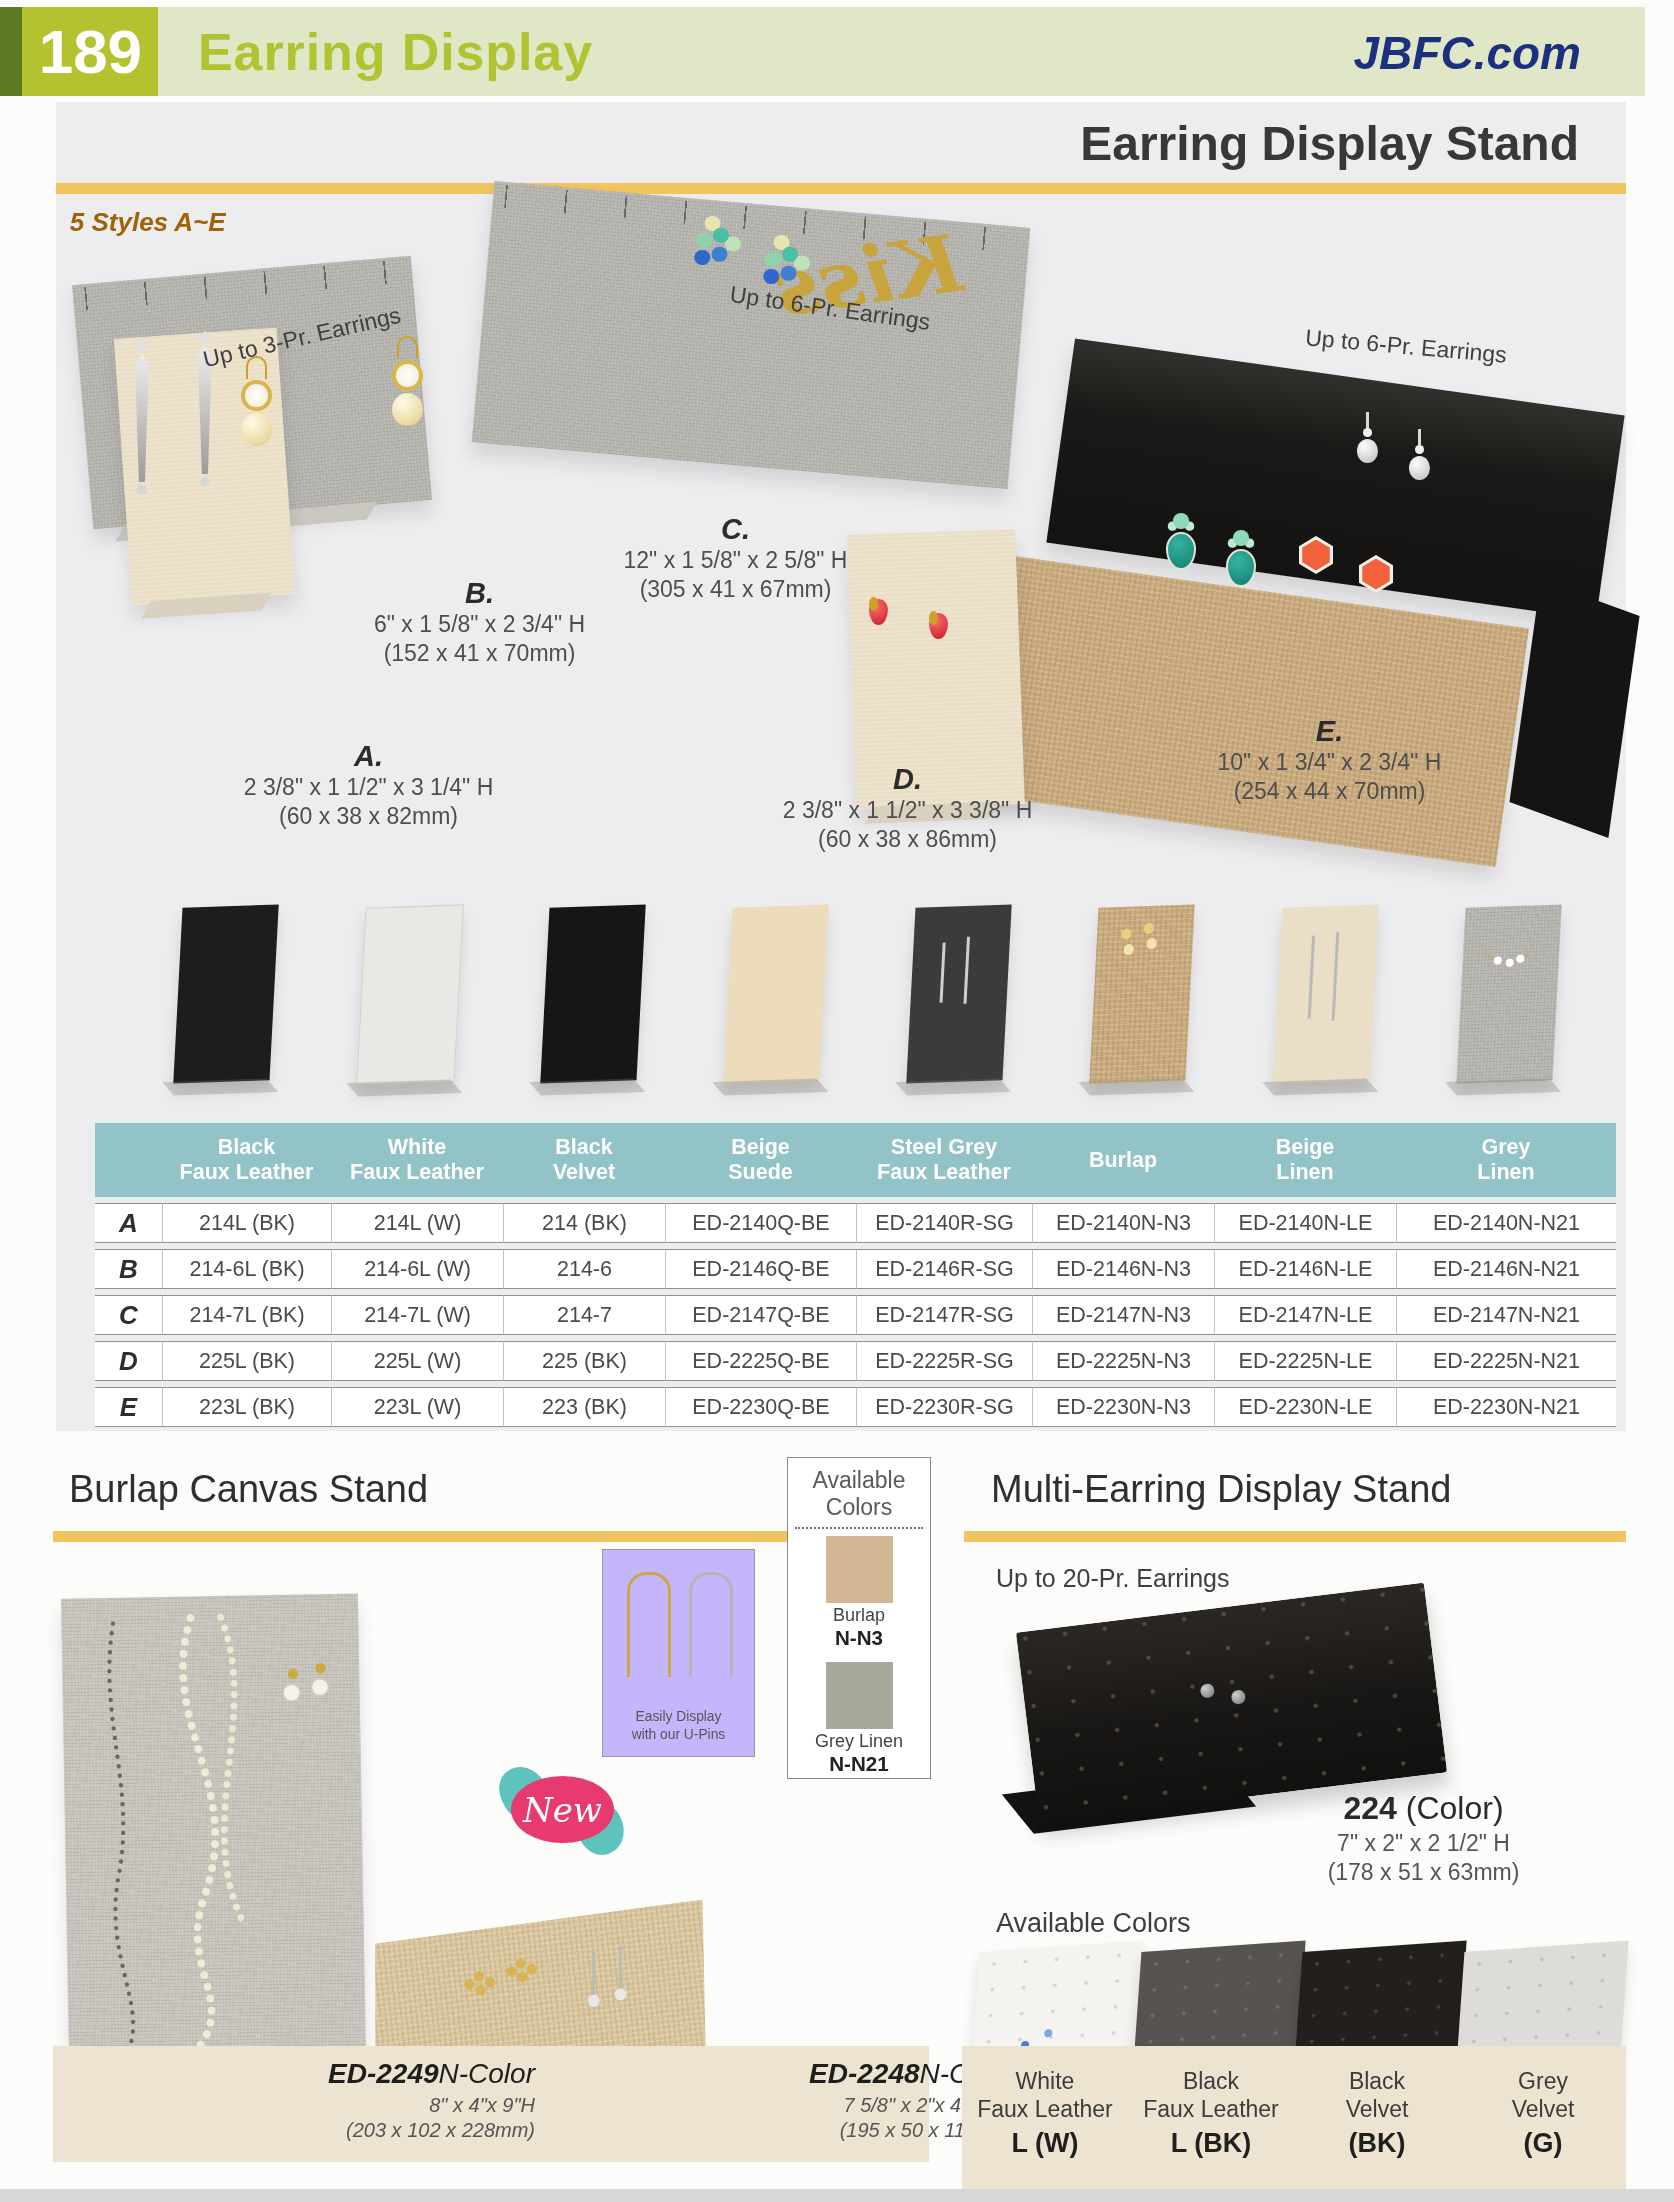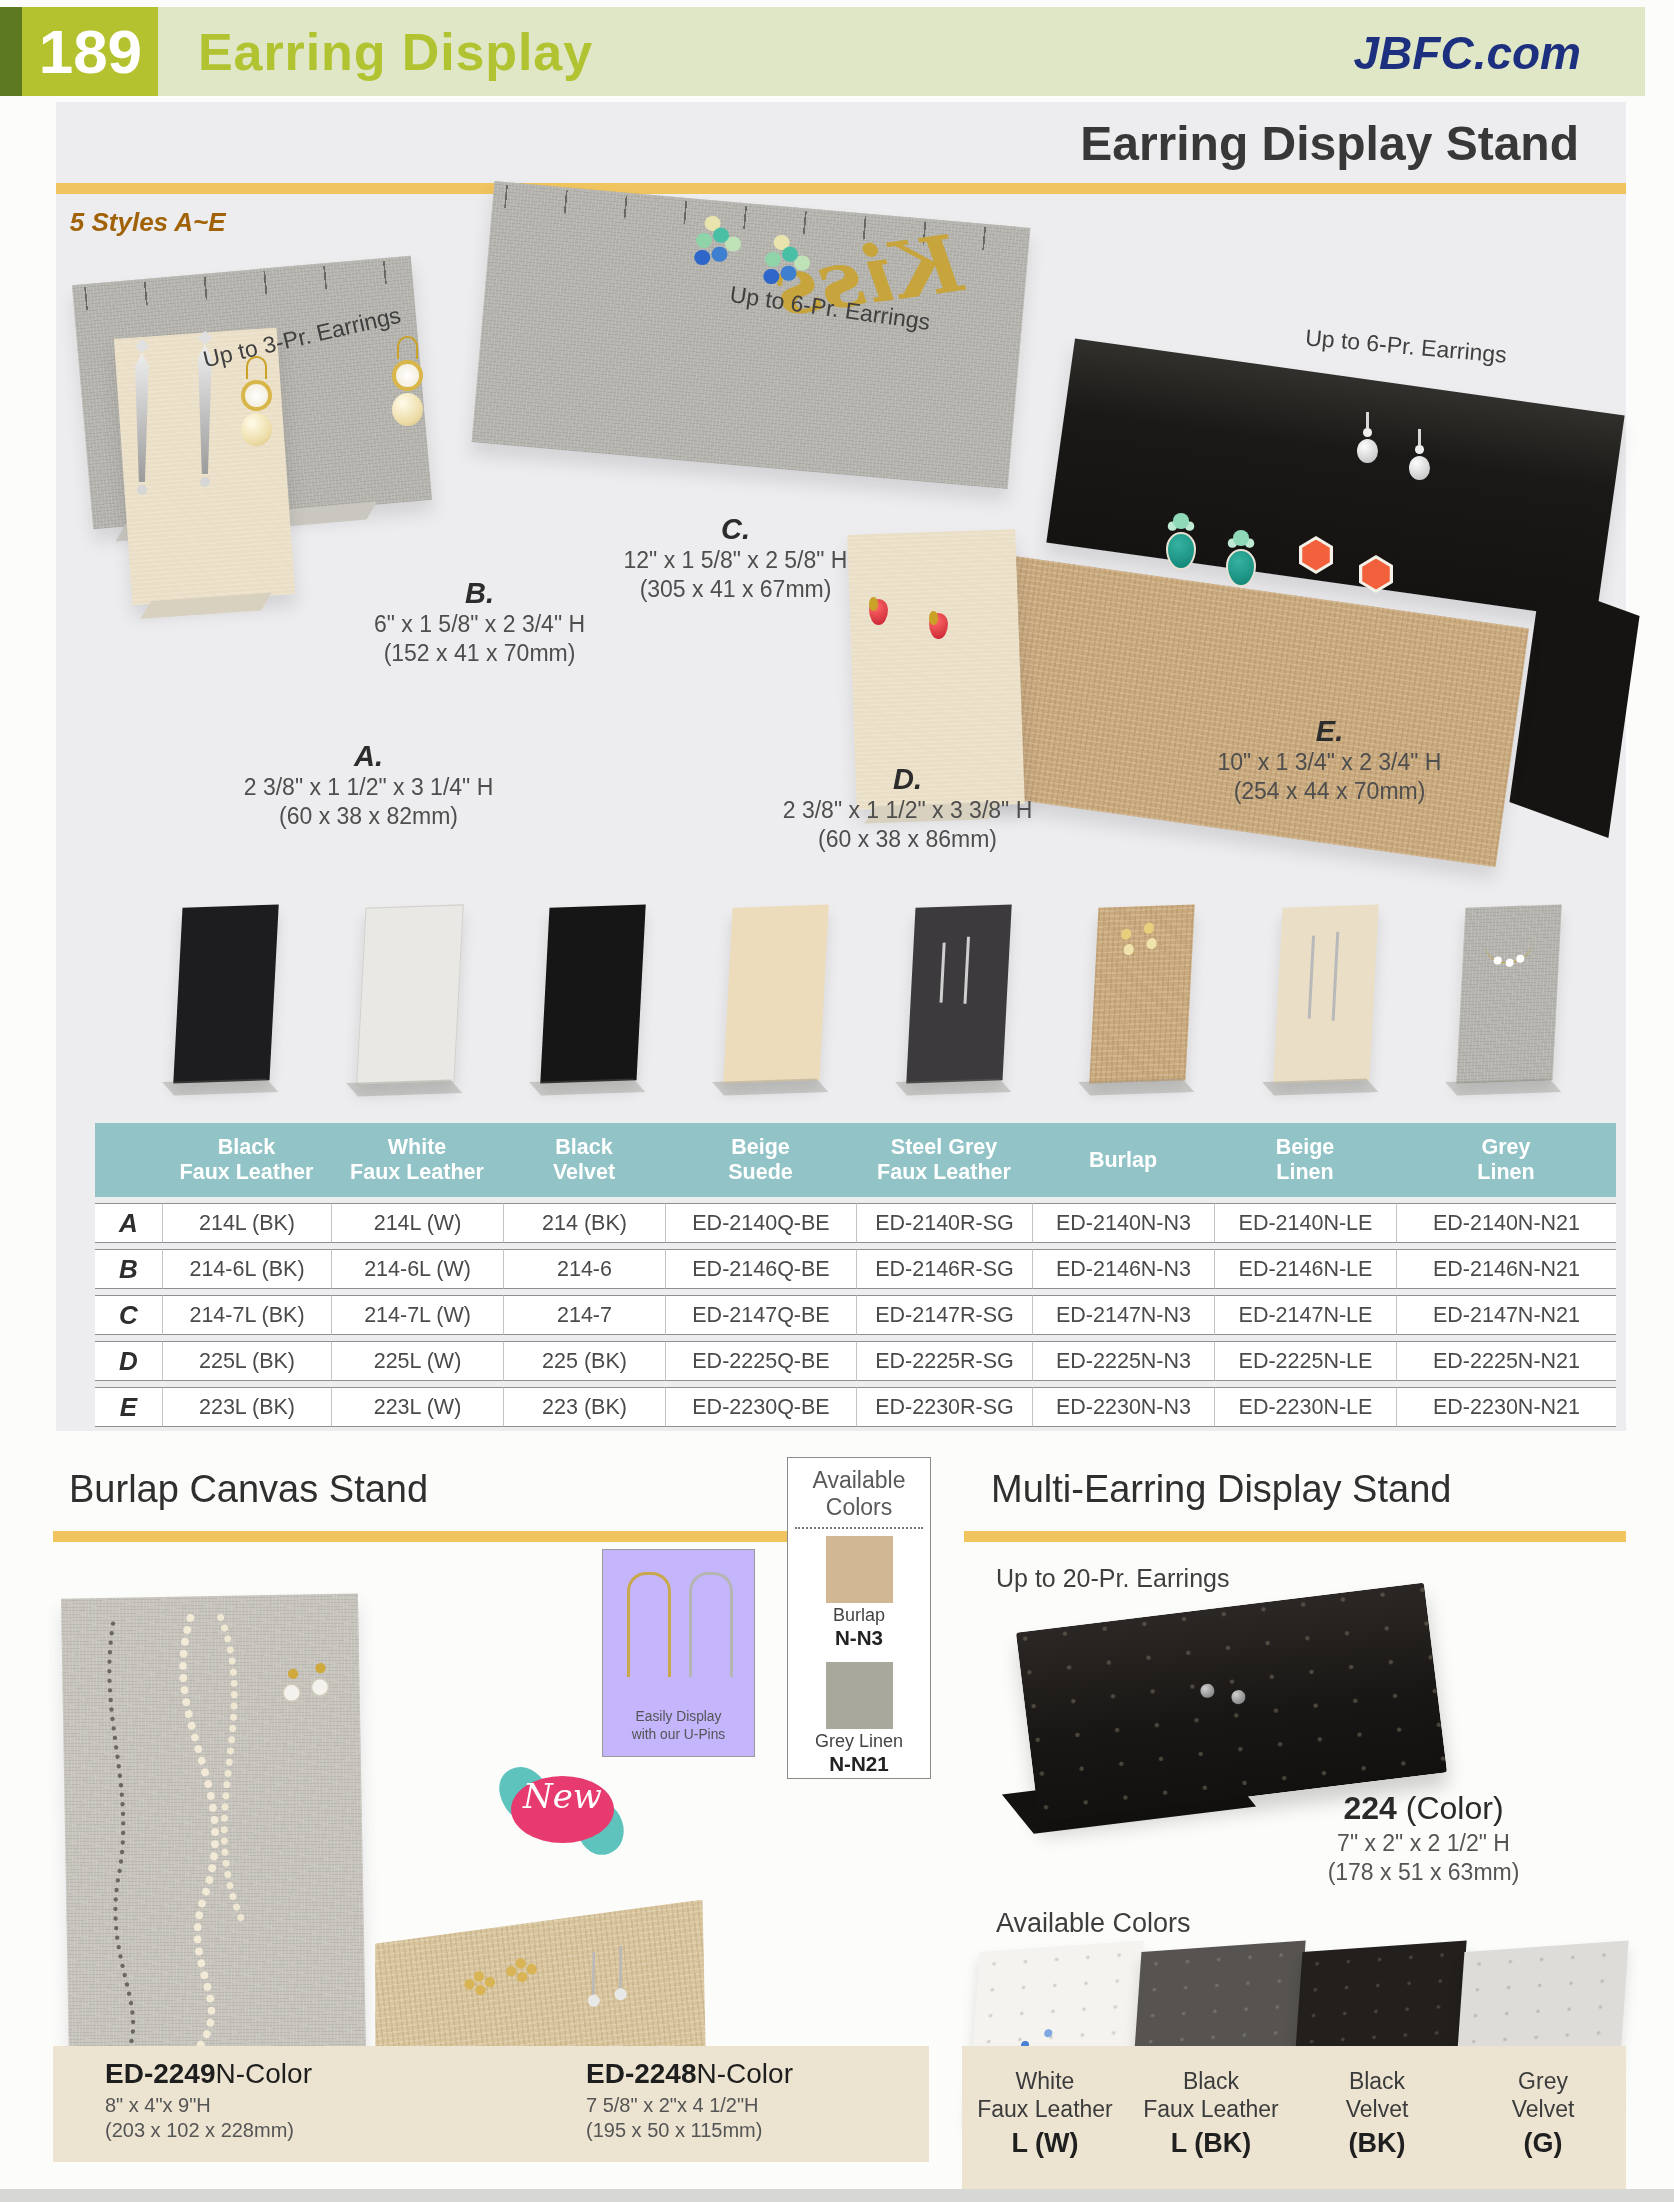--- a/index.html
+++ b/index.html
@@ -102,25 +102,25 @@
   .dotline{margin:6.9px 6.9px 1.7px;border-top:2.6px dotted #777;}
   .swatch{width:67px;height:67px;margin:6.9px auto 1.7px;}
   .swname{font-size:18px;color:#444;}
   .swcode{font-size:20.6px;font-weight:bold;color:#222;}
 
   #newb{left:499px;top:1766px;width:129px;height:89px;}
   #newb .rib1,#newb .rib2{position:absolute;width:46px;height:55px;background:#5fc3bd;border-radius:46% 54% 50% 50%;}
   #newb .rib1{left:1.7px;top:0;transform:rotate(-24deg);}
   #newb .rib2{right:5.2px;bottom:0;transform:rotate(-18deg);}
   #newb .newe{position:absolute;left:12px;top:10.3px;width:103px;height:67px;background:#e73a6e;border-radius:50%;
-              display:flex;justify-content:center;}
+              display:flex;align-items:center;justify-content:center;}
   #newb .newe span{font-family:"DejaVu Serif",serif;font-style:italic;color:#fff;font-size:34px;}
 
   .band{background:#ece4d1;}
-  .bprod{position:absolute;top:12px;width:430px;text-align:left;}
+  .bprod{position:absolute;top:12px;width:430px;text-align:right;font-style:italic;}
   .bcode{font-size:28px;color:#1e1e1e;}
   .bcode b{font-weight:bold;}
   .bdims{font-size:20px;color:#555;line-height:25px;margin-top:3.4px;}
 
   #multiStand{left:1026px;top:1607px;width:411px;height:191px;transform:rotate(-7deg);border-radius:3.4px;
       background:radial-gradient(circle 1.7px at 8.6px 6.9px, rgba(120,110,95,.55) 0 1.7px, rgba(0,0,0,0) 2.6px),
                  linear-gradient(180deg,#2b2724,#191715 55%,#121110);
       background-size:40px 34px,100% 100%;box-shadow:0 13.8px 19px rgba(0,0,0,.18);}
   #multiFoot{left:1017px;top:1779px;width:224px;height:43px;background:#151311;transform:rotate(-7deg) skewX(32deg);}
   .stud{position:absolute;width:13.8px;height:13.8px;border-radius:50%;background:radial-gradient(circle at 35% 30%,#cfcfcf,#6f6f6f);}

